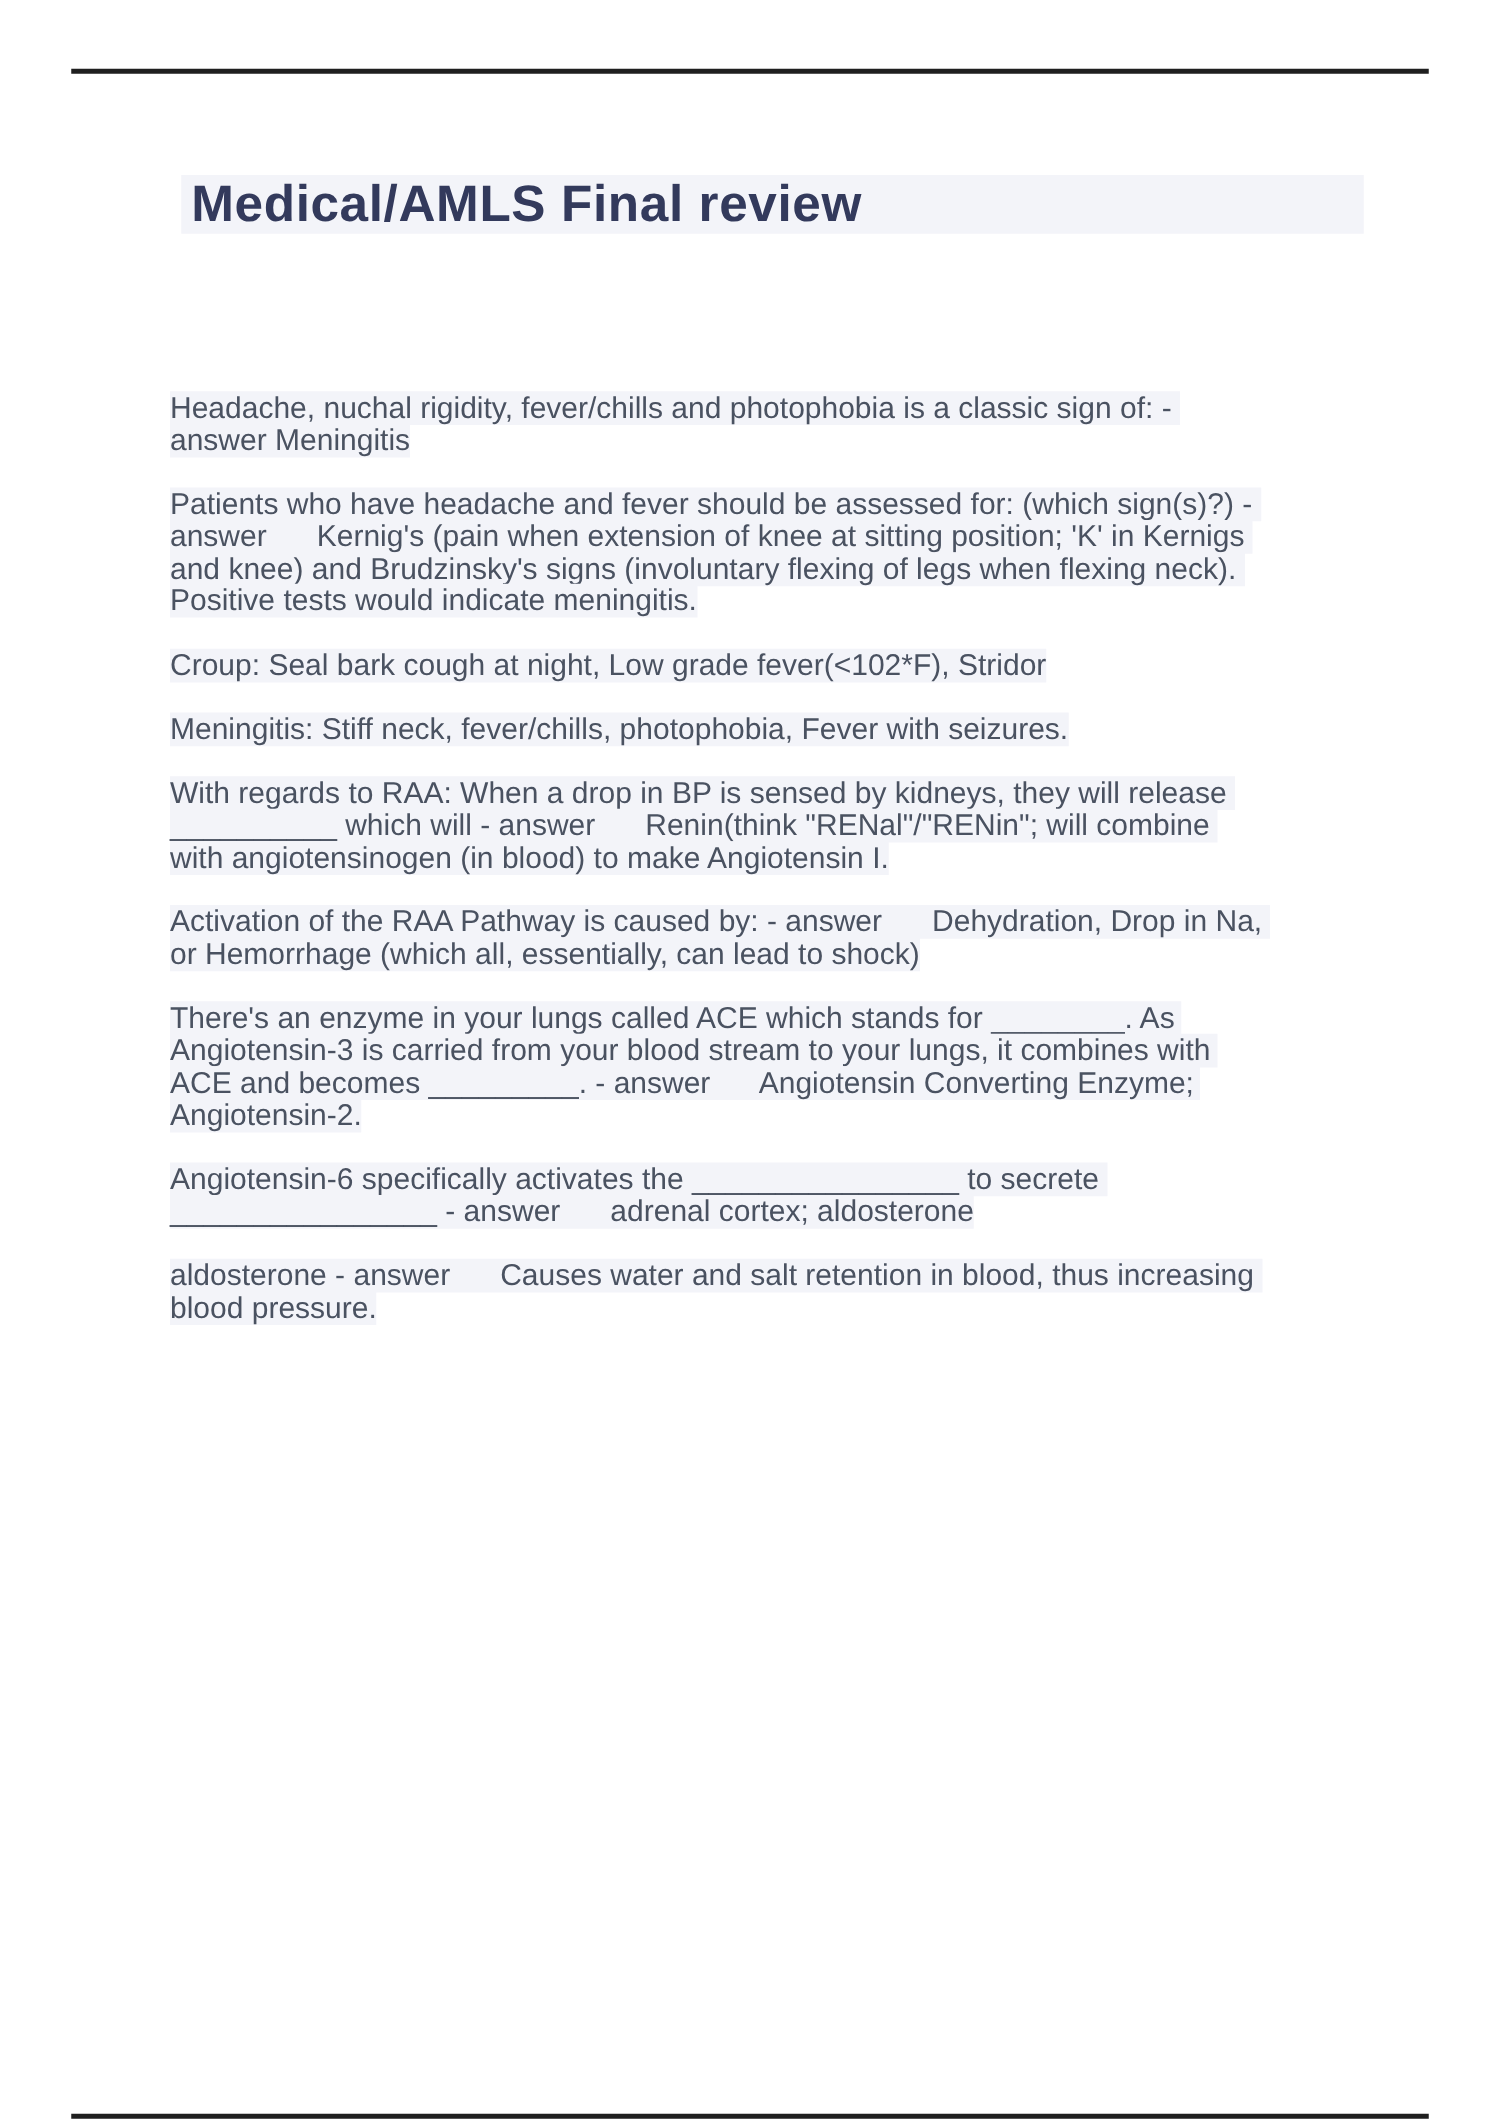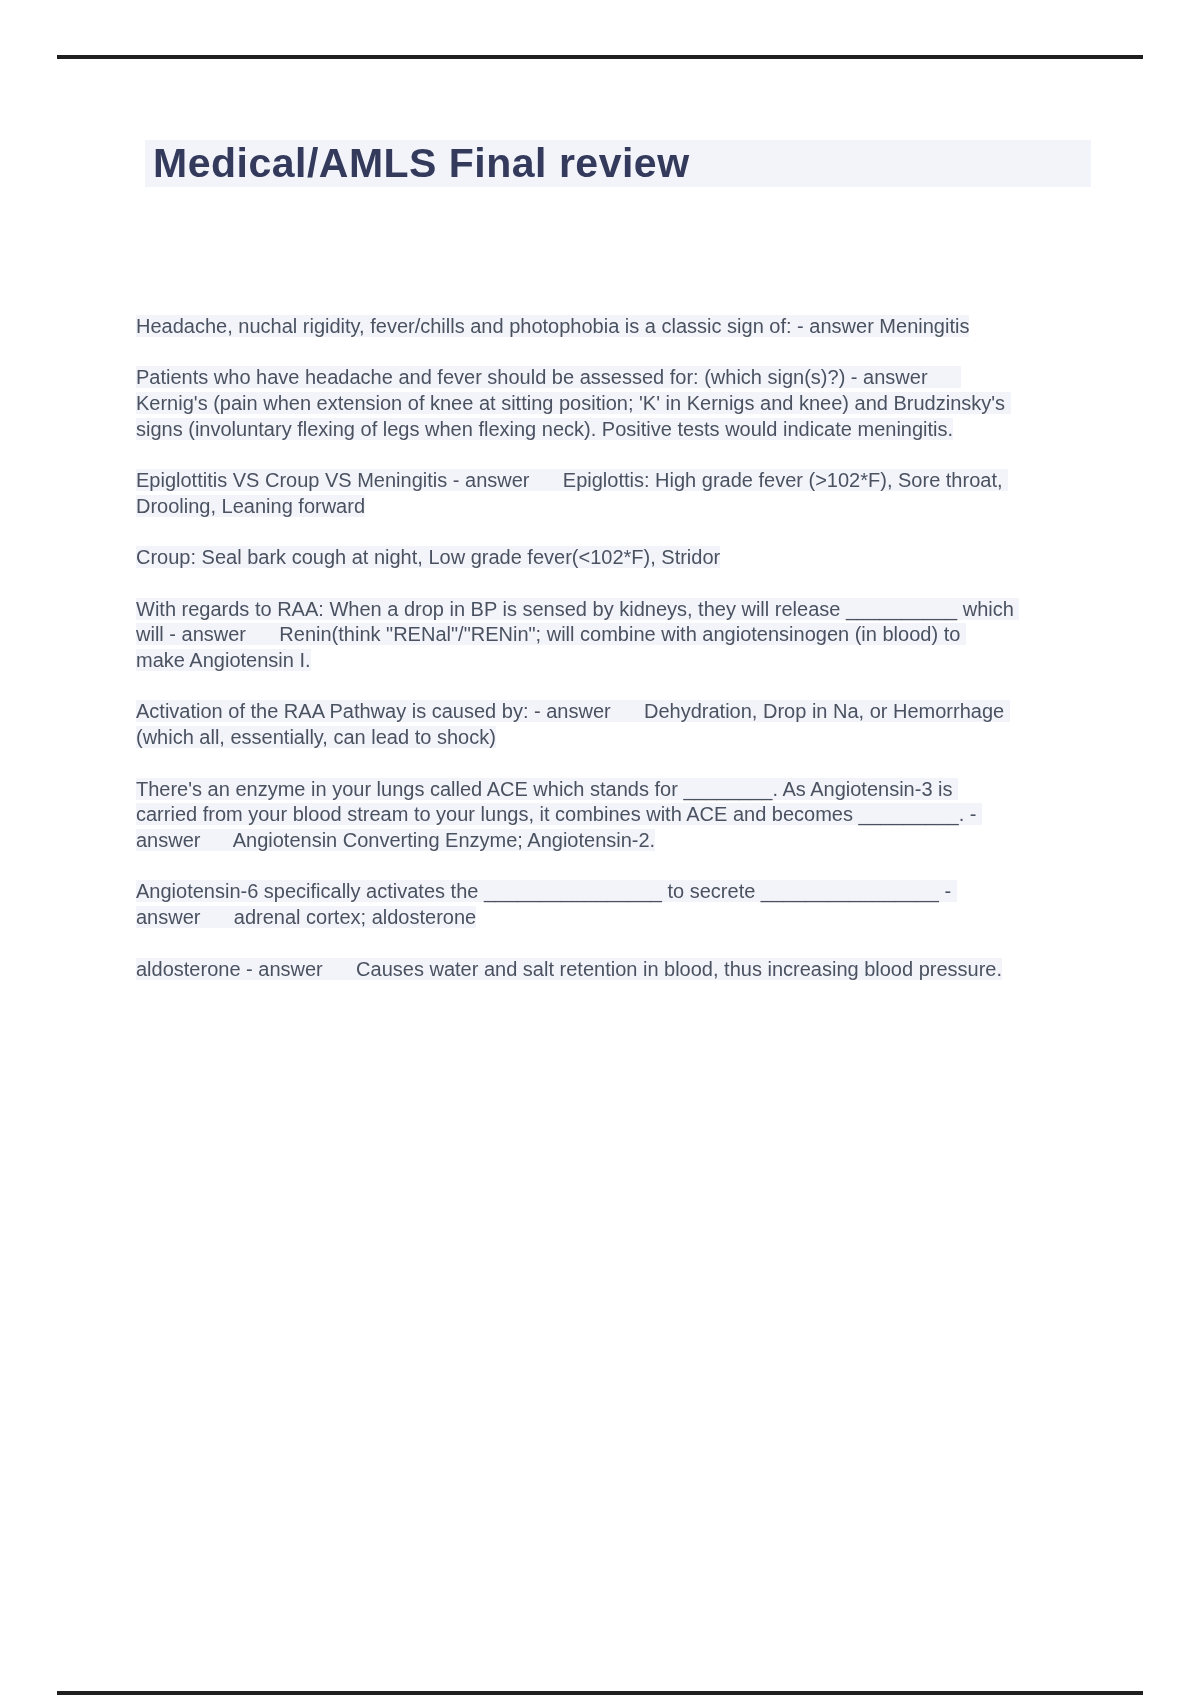--- a/index.html
+++ b/index.html
@@ -42,21 +42,21 @@
     letter-spacing: 0.5px;
     white-space: nowrap;
   }
 
   .content {
     position: absolute;
     top: 314px;
     left: 136px;
     width: 878px;
     color: var(--body_color, #4a5261);
-    font-size: 20px;
+    font-size: 24px;
     line-height: 25.8px;
   }
   .content p {
     margin: 0 0 25.5px 0;
   }
   .content p span.hl {
     background: var(--highlight_bg, #f3f4f9);
     white-space: pre-wrap;
     box-decoration-break: clone;
     -webkit-box-decoration-break: clone;
@@ -67,22 +67,22 @@
 
 <div class="page">
 
   <div class="rule rule-top"></div>
 
   <h1 class="doc-title">Medical/AMLS Final review</h1>
 
   <div class="content">
     <p><span class="hl">Headache, nuchal rigidity, fever/chills and photophobia is a classic sign of: - answer Meningitis</span></p>
     <p><span class="hl">Patients who have headache and fever should be assessed for: (which sign(s)?) - answer      Kernig's (pain when extension of knee at sitting position; 'K' in Kernigs and knee) and Brudzinsky's signs (involuntary flexing of legs when flexing neck). Positive tests would indicate meningitis.</span></p>
-    <p><span class="hl">Epiglottitis VS Croup VS Meningitis - answer      Epiglottis: High grade fever (&gt;102*F), Sore throat, Drooling, Leaning forward</span></p>
     <p><span class="hl">Croup: Seal bark cough at night, Low grade fever(&lt;102*F), Stridor</span></p>
+    <p><span class="hl">Meningitis: Stiff neck, fever/chills, photophobia, Fever with seizures.</span></p>
     <p><span class="hl">With regards to RAA: When a drop in BP is sensed by kidneys, they will release __________ which will - answer      Renin(think "RENal"/"RENin"; will combine with angiotensinogen (in blood) to make Angiotensin I.</span></p>
     <p><span class="hl">Activation of the RAA Pathway is caused by: - answer      Dehydration, Drop in Na, or Hemorrhage (which all, essentially, can lead to shock)</span></p>
     <p><span class="hl">There's an enzyme in your lungs called ACE which stands for ________. As Angiotensin-3 is carried from your blood stream to your lungs, it combines with ACE and becomes _________. - answer      Angiotensin Converting Enzyme; Angiotensin-2.</span></p>
     <p><span class="hl">Angiotensin-6 specifically activates the ________________ to secrete ________________ - answer      adrenal cortex; aldosterone</span></p>
     <p><span class="hl">aldosterone - answer      Causes water and salt retention in blood, thus increasing blood pressure.</span></p>
   </div>
 
   <div class="rule rule-bottom"></div>
 
 </div>

